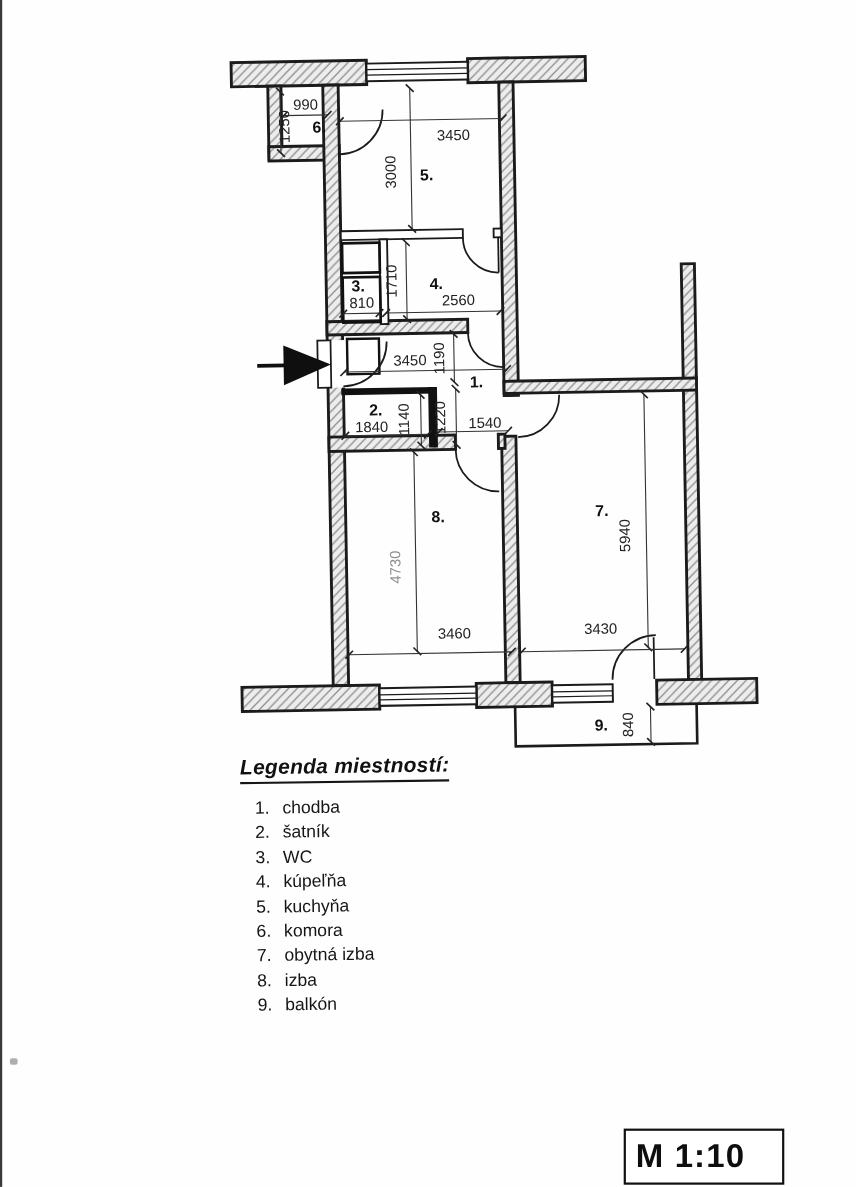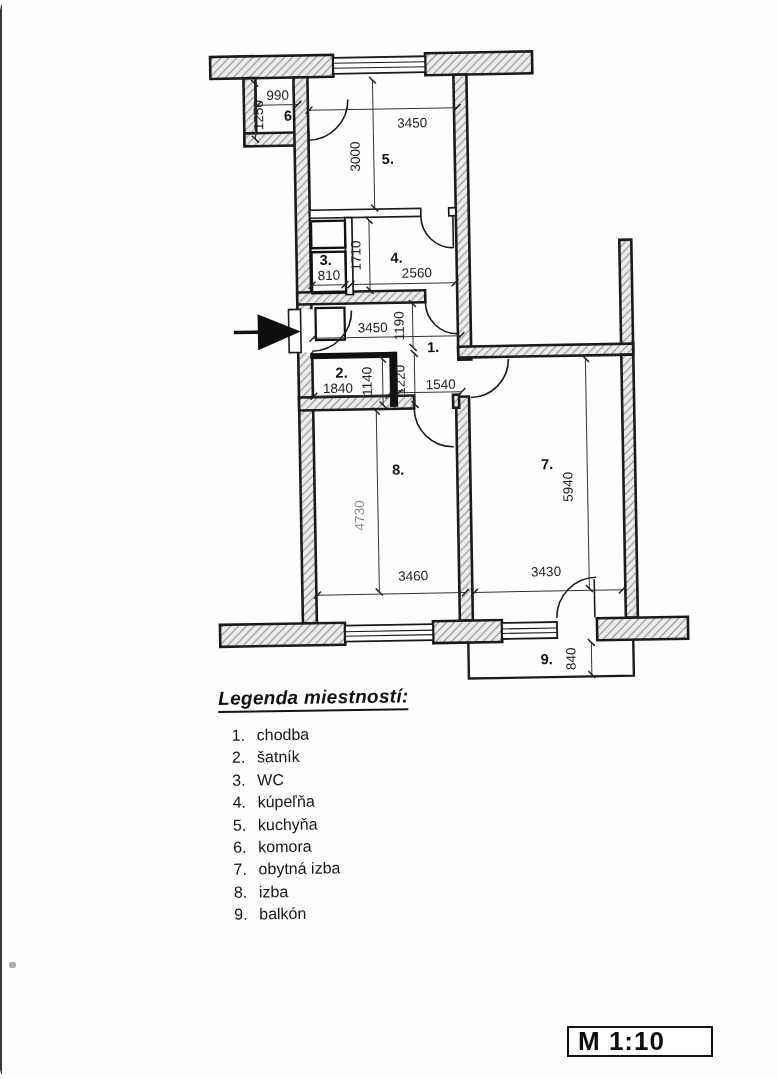--- a/index.html
+++ b/index.html
@@ -1,37 +1,37 @@
 <!DOCTYPE html>
 <html><head>
 <meta charset="utf-8">
 <style>
   html,body{margin:0;padding:0;background:#ffffff;}
   .page{
     position:relative;width:778px;height:1079px;background:#fefefe;overflow:hidden;
-    font-family:"Liberation Sans",sans-serif;color:#1b1b1b;border-radius:10px;
+    font-family:"Liberation Sans",sans-serif;color:#1b1b1b;
   }
   .scan-edge{position:absolute;left:0;top:0;width:2px;height:1079px;background:#3a3a3a;}
   .scan-speck{position:absolute;left:9px;top:962px;width:7px;height:6px;background:#9a9a9a;border-radius:2px;opacity:.8;}
   svg.plan{position:absolute;left:0;top:0;transform:rotate(-1deg);transform-origin:440px 340px;}
   .dim-text{font-size:13.5px;fill:#222222;font-family:"Liberation Sans",sans-serif;}
   .dim-text-gray{font-size:13.5px;fill:#8f8f8f;font-family:"Liberation Sans",sans-serif;}
   .room-num{font-size:14.5px;font-weight:bold;fill:#111111;font-family:"Liberation Sans",sans-serif;}
   .legend{position:absolute;left:218px;top:688px;transform:rotate(-0.8deg);transform-origin:0 0;}
   .legend-title{
     display:inline-block;font-size:19px;font-weight:bold;font-style:italic;
     letter-spacing:.3px;color:#111;border-bottom:2.5px solid #151515;padding-bottom:1px;
   }
   .legend-items{margin-top:12px;margin-left:13px;}
   .legend-item{display:flex;font-size:16px;line-height:22.4px;color:#151515;}
   .legend-item .num{width:25px;flex:none;}
   .scalebox{
-    position:absolute;left:567px;top:1026px;width:146px;height:31px;
+    position:absolute;left:567px;top:1026px;width:146px;height:51px;
     border:2.5px solid #111;box-sizing:border-box;display:flex;align-items:center;
-    padding-left:9px;font-size:26px;font-weight:bold;letter-spacing:1px;color:#0e0e0e;background:#fff;
+    padding-left:9px;font-size:30px;font-weight:bold;letter-spacing:1px;color:#0e0e0e;background:#fff;
   }
 </style>
 </head>
 <body>
 
 <div class="page">
   <div class="scan-edge"></div>
   <div class="scan-speck"></div>
 
   <svg class="plan" width="778" height="1079" viewBox="0 0 778 1079">

